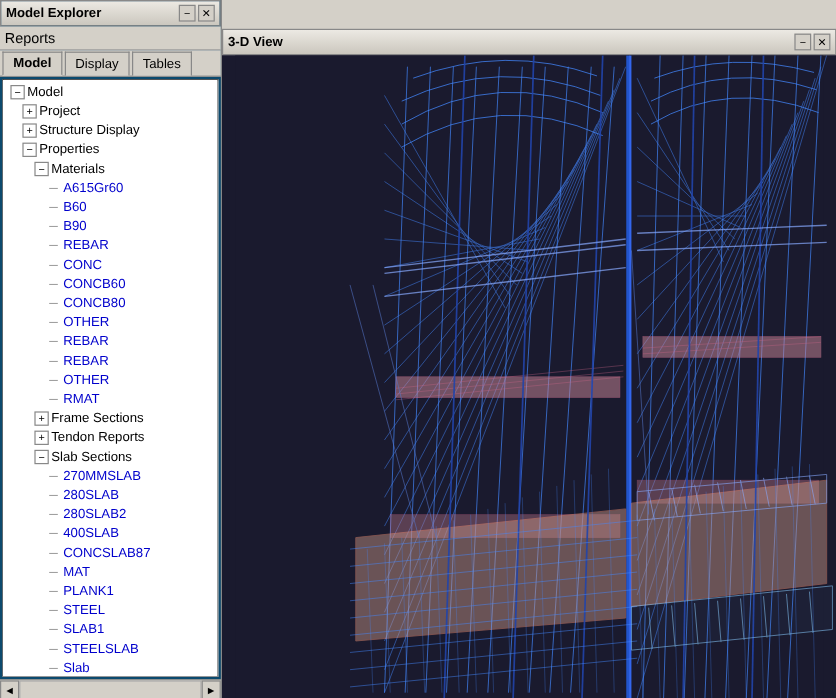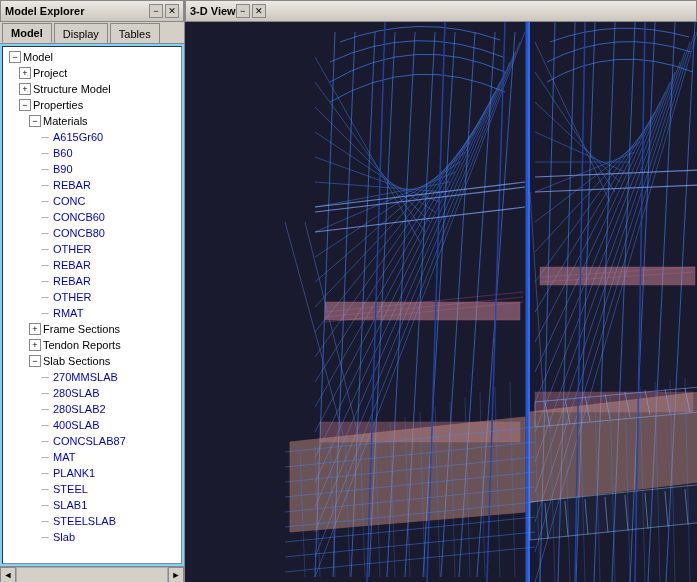--- a/index.html
+++ b/index.html
@@ -1,21 +1,21 @@
 <!DOCTYPE html>
 <html><head>
   <meta charset="utf-8">
   <style>
     * { margin: 0; padding: 0; box-sizing: border-box; }
     body { width: 697px; height: 582px; overflow: hidden; font-family: Arial, sans-serif; font-size: 12px; background: #d4d0c8; }
 
     .main-container { display: flex; width: 697px; height: 582px; }
 
     
-    .left-panel { width: 185px; height: 582px; background: #7dd3fc; border-right: 1px solid #888; display: flex; flex-direction: column; flex-shrink: 0; }
+    .left-panel { width: 185px; height: 582px; background: #0c4a6e; border-right: 1px solid #888; display: flex; flex-direction: column; flex-shrink: 0; }
 
     .panel-titlebar { height: 22px; background: linear-gradient(to bottom, #ece9e3, #cbc7be); border: 1px solid #888; display: flex; align-items: center; justify-content: space-between; padding: 0 4px; }
     .panel-titlebar-title { font-size: 11px; font-weight: bold; color: #000; }
     .panel-titlebar-btns { display: flex; gap: 2px; }
     .titlebar-btn { width: 14px; height: 14px; background: #d4d0c8; border: 1px solid #888; font-size: 9px; display: flex; align-items: center; justify-content: center; cursor: pointer; }
 
     .reports-bar { height: 20px; background: #d4d0c8; padding: 2px 4px; display: flex; align-items: center; border-bottom: 1px solid #a0a0a0; }
     .reports-label { font-size: 12px; color: #000; }
 
     .tab-bar { height: 22px; background: #d4d0c8; display: flex; align-items: flex-end; padding: 0 2px; border-bottom: 1px solid #888; }
@@ -39,21 +39,21 @@
     .tree-label { font-size: 11px; color: #000; }
     .tree-label.blue { color: #0000cc; text-align: right; }
 
     .scrollbar-bottom { height: 16px; background: #d4d0c8; border-top: 1px solid #888; display: flex; align-items: center; }
     .scroll-btn { width: 16px; height: 16px; background: #d4d0c8; border: 1px solid #888; display: flex; align-items: center; justify-content: center; font-size: 9px; cursor: pointer; flex-shrink: 0; }
     .scroll-track { flex: 1; height: 16px; background: #d4d0c8; border: 1px solid #aaa; }
 
     
     .right-panel { flex: 1; display: flex; flex-direction: column; }
 
-    .view-titlebar { height: 22px; background: linear-gradient(to bottom, #ece9e3, #cbc7be); border: 1px solid #888; display: flex; align-items: center; justify-content: flex-start; padding: 0 4px; }
+    .view-titlebar { height: 22px; background: linear-gradient(to bottom, #ece9e3, #cbc7be); border: 1px solid #888; display: flex; align-items: center; justify-content: space-between; padding: 0 4px; margin-top: 24px; }
     .view-title { font-size: 11px; font-weight: bold; color: #000; }
     .view-btns { display: flex; gap: 2px; }
 
     .view-area { flex: 1; background: #1a1a2e; position: relative; overflow: hidden; }
 
     svg.building { width: 100%; height: 100%; }
   </style>
 </head>
 <body>
 
@@ -62,39 +62,42 @@
   <div class="left-panel">
 
     <div class="panel-titlebar">
       <span class="panel-titlebar-title">Model Explorer</span>
       <div class="panel-titlebar-btns">
         <div class="titlebar-btn">−</div>
         <div class="titlebar-btn">✕</div>
       </div>
     </div>
 
+    <div class="reports-bar">
+      <span class="reports-label">Reports</span>
+    </div>
 
     <div class="tab-bar">
       <div class="tab active">Model</div>
       <div class="tab">Display</div>
       <div class="tab">Tables</div>
     </div>
 
     <div class="tree-container" id="tree-container">
     <div class="tree-item tree-indent-1">
           <span class="expand-icon">−</span>
           <span class="tree-label">Model</span>
         </div>
         <div class="tree-item tree-indent-2">
           <span class="expand-icon">+</span>
           <span class="tree-label">Project</span>
         </div>
         <div class="tree-item tree-indent-2">
           <span class="expand-icon">+</span>
-          <span class="tree-label">Structure Model</span>
+          <span class="tree-label">Structure Display</span>
         </div>
         <div class="tree-item tree-indent-2">
           <span class="expand-icon">−</span>
           <span class="tree-label">Properties</span>
         </div>
         <div class="tree-item tree-indent-3">
           <span class="expand-icon">−</span>
           <span class="tree-label">Materials</span>
         </div>
         <div class="tree-item tree-indent-4">

